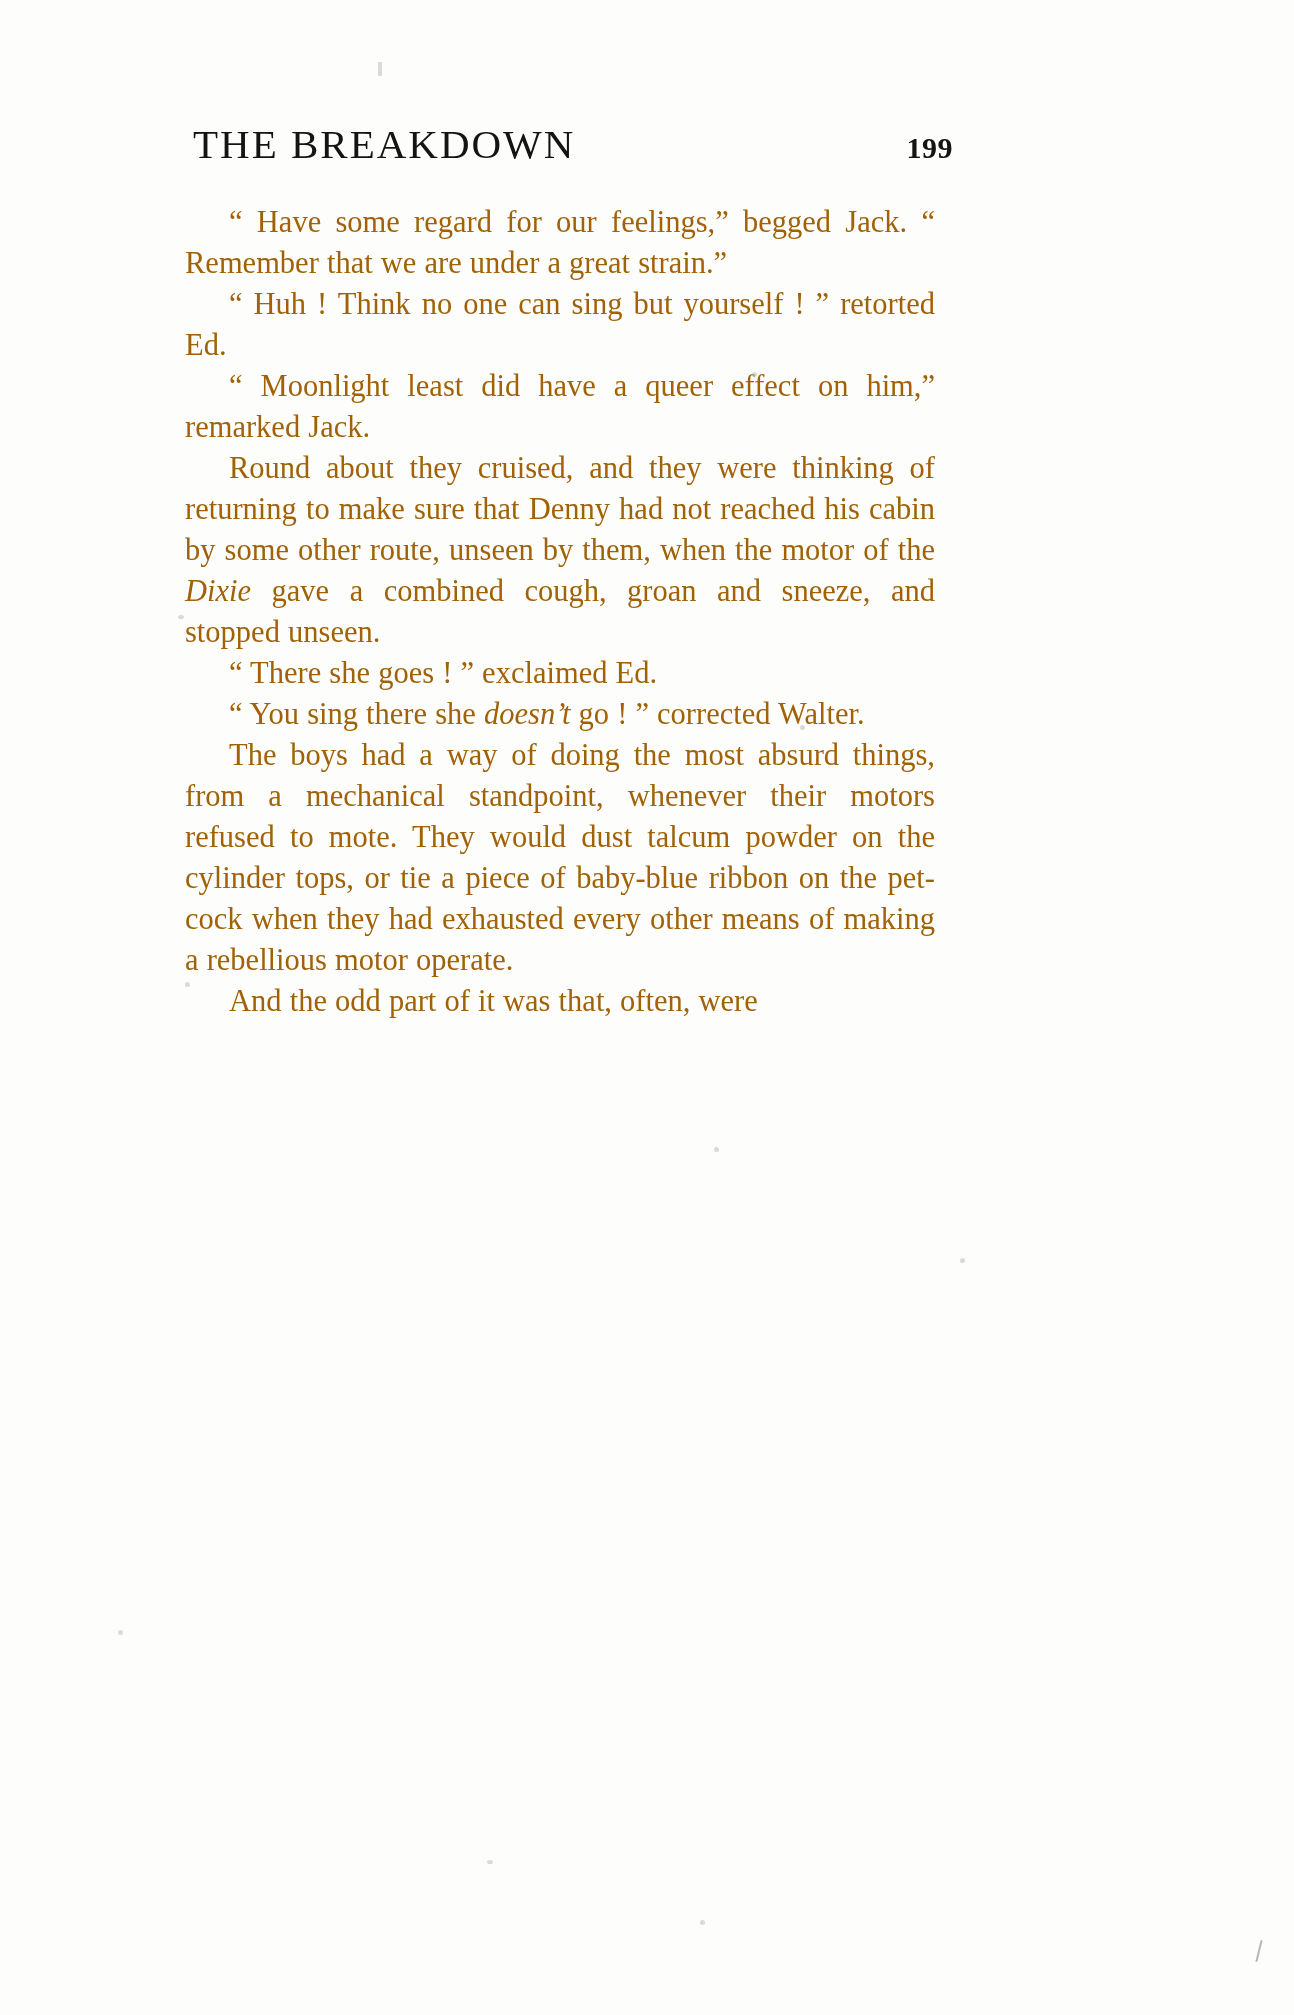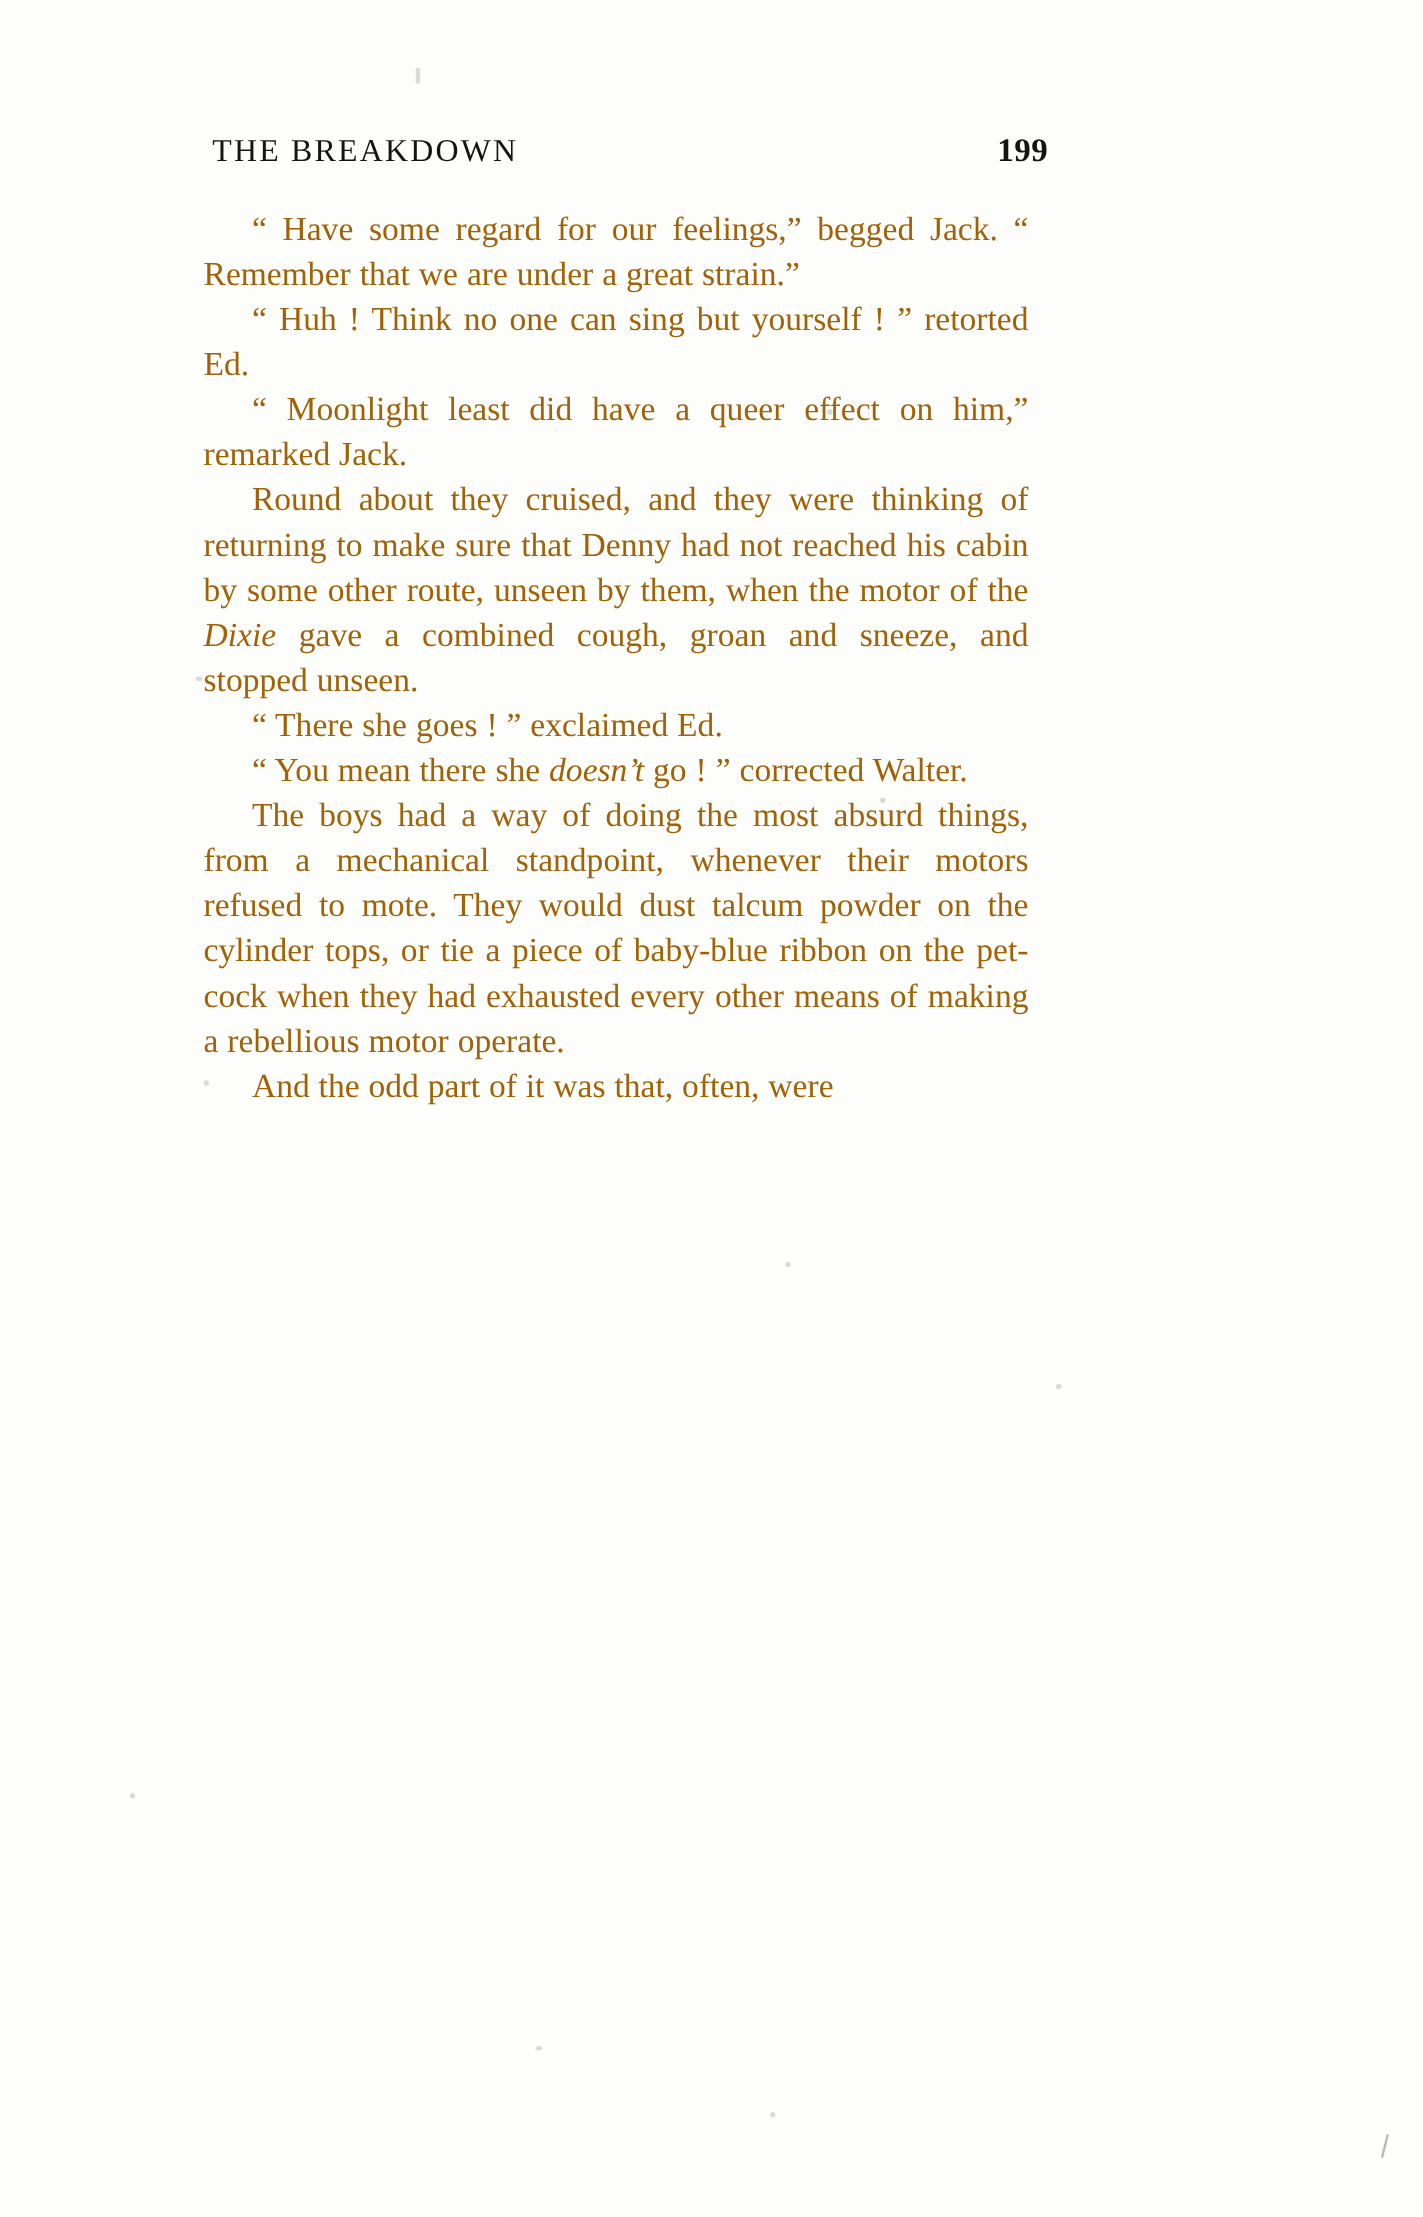--- a/index.html
+++ b/index.html
@@ -30,21 +30,21 @@
   }
   .running-head {
     display: flex;
     align-items: baseline;
     justify-content: space-between;
     width: 760px;
     margin-left: 8px;
     margin-bottom: 34px;
   }
   .chapter-title {
-    font-size: 29px;
+    font-size: 41px;
     letter-spacing: 2.0px;
     font-weight: 400;
     color: #141414;
     font-family: "Liberation Serif", serif;
   }
   .folio {
     font-size: 30px;
     letter-spacing: 0.5px;
     color: #141414;
     font-weight: bold;
@@ -89,21 +89,21 @@
       <span class="chapter-title">THE BREAKDOWN</span>
       <span class="folio">199</span>
     </div>
 
     <div class="body-text">
       <p>“ Have some regard for our feelings,” begged Jack.  “ Remember that we are under a great strain.”</p>
       <p>“ Huh !  Think no one can sing but yourself ! ” retorted Ed.</p>
       <p>“ Moonlight least did have a queer effect on him,” remarked Jack.</p>
       <p><span>Round about they cruised, and they were thinking of returning to make sure that Denny had not reached his cabin by some other route, unseen by them, when the motor of the </span><em>Dixie</em><span> gave a combined cough, groan and sneeze, and stopped unseen.</span></p>
       <p>“ There she goes ! ” exclaimed Ed.</p>
-      <p><span>“ You mean there she </span><em>doesn’t</em><span> go ! ” corrected Walter.</span></p>
+      <p><span>“ You sing there she </span><em>doesn’t</em><span> go ! ” corrected Walter.</span></p>
       <p>The boys had a way of doing the most absurd things, from a mechanical standpoint, whenever their motors refused to mote.  They would dust talcum powder on the cylinder tops, or tie a piece of baby-blue ribbon on the pet-cock when they had exhausted every other means of making a rebellious motor operate.</p>
       <p>And the odd part of it was that, often, were</p>
     </div>
   </div>
 
   <div class="speck" style="left:378px; top:62px; width:4px; height:14px; border-radius:1px;"></div>
   <div class="speck" style="left:752px; top:372px; width:5px; height:5px;"></div>
   <div class="speck" style="left:178px; top:615px; width:6px; height:4px;"></div>
   <div class="speck" style="left:800px; top:725px; width:5px; height:5px;"></div>
   <div class="speck" style="left:714px; top:1147px; width:5px; height:5px;"></div>

